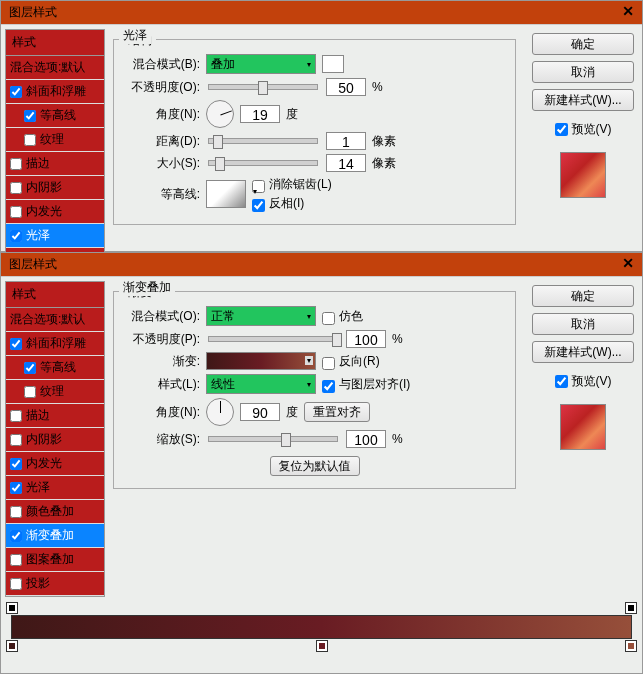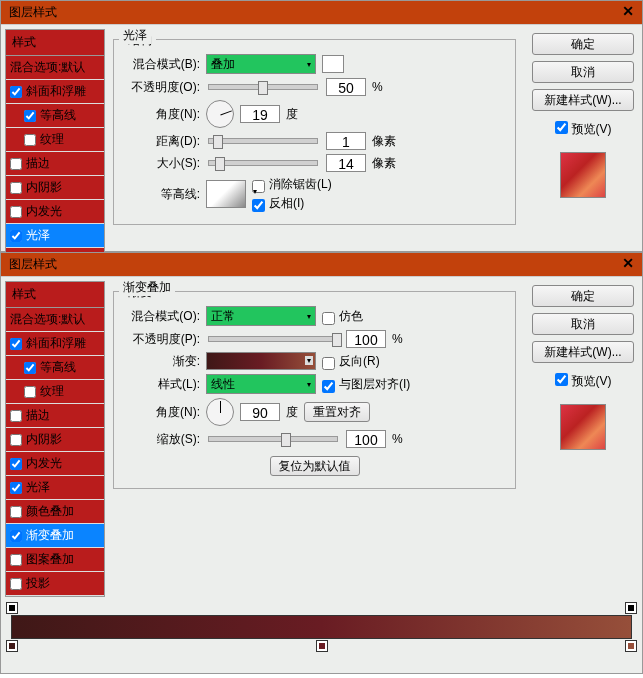--- a/index.html
+++ b/index.html
@@ -29,21 +29,21 @@
 .num { width: 40px; height: 18px; border: 1px solid #888; background: #fff; text-align: center; line-height: 18px; font-size: 14px; }
 .unit { font-size: 12px; }
 .dial { width: 28px; height: 28px; border: 1px solid #888; border-radius: 50%; background: #f4f4f4; position: relative; }
 .dial .needle { position: absolute; width: 1px; height: 12px; background: #000; top: 2px; left: 50%; transform-origin: bottom; }
 .curve { width: 40px; height: 28px; border: 1px solid #888; background: linear-gradient(135deg,#fff 0%,#fff 45%,#888 100%); position: relative; }
 .curve .dd { position: absolute; right: -12px; top: 6px; font-size: 8px; }
 .cb-row { display: flex; align-items: flex-end; gap: 4px; font-size: 12px; }
 .right { width: 110px; display: flex; flex-direction: column; gap: 6px; padding: 4px; }
 .btn { height: 22px; border: 1px solid #888; background: linear-gradient(#f6f6f6,#e2e2e2); border-radius: 3px; text-align: center; line-height: 20px; cursor: pointer; font-size: 12px; }
 .btn.small { padding: 0 8px; height: 20px; line-height: 18px; display: inline-block; }
-.preview-row { display: flex; align-items: flex-start; justify-content: center; gap: 4px; margin-top: 4px; }
+.preview-row { display: flex; align-items: center; justify-content: center; gap: 4px; margin-top: 4px; }
 .thumb-preview { width: 46px; height: 46px; border: 1px solid #888; background: linear-gradient(135deg,#d34 0%,#b22 40%,#e85 70%,#d44 100%); margin: 8px auto 0; }
 .gradient-box { flex: 0 0 110px; height: 18px; border: 1px solid #888; background: linear-gradient(90deg,#3f1817 0%, #691c23 50%, #964f3a 100%); position: relative; }
 .gradient-box .dd { position: absolute; right: 2px; top: 3px; font-size: 8px; background: #ddd; padding: 0 2px; }
 .gradbar-area { margin-top: 12px; padding: 0 10px 8px; }
 .gradbar { position: relative; height: 24px; border: 1px solid #333; background: linear-gradient(90deg,#3f1817 0%, #691c23 50%, #964f3a 100%); margin: 14px 0 26px; }
 .stop-top { position: absolute; top: -14px; width: 12px; height: 12px; border: 1px solid #333; background: #fff; transform: translateX(-50%); }
 .stop-top::after { content: ''; position: absolute; background: #000; width: 6px; height: 6px; left: 2px; top: 2px; }
 .stop-bot { position: absolute; bottom: -14px; width: 12px; height: 12px; border: 1px solid #333; background: #fff; transform: translateX(-50%); }
 .stop-bot .sw { position: absolute; width: 6px; height: 6px; left: 2px; top: 2px; }
 .d1 { height: 252px; }

